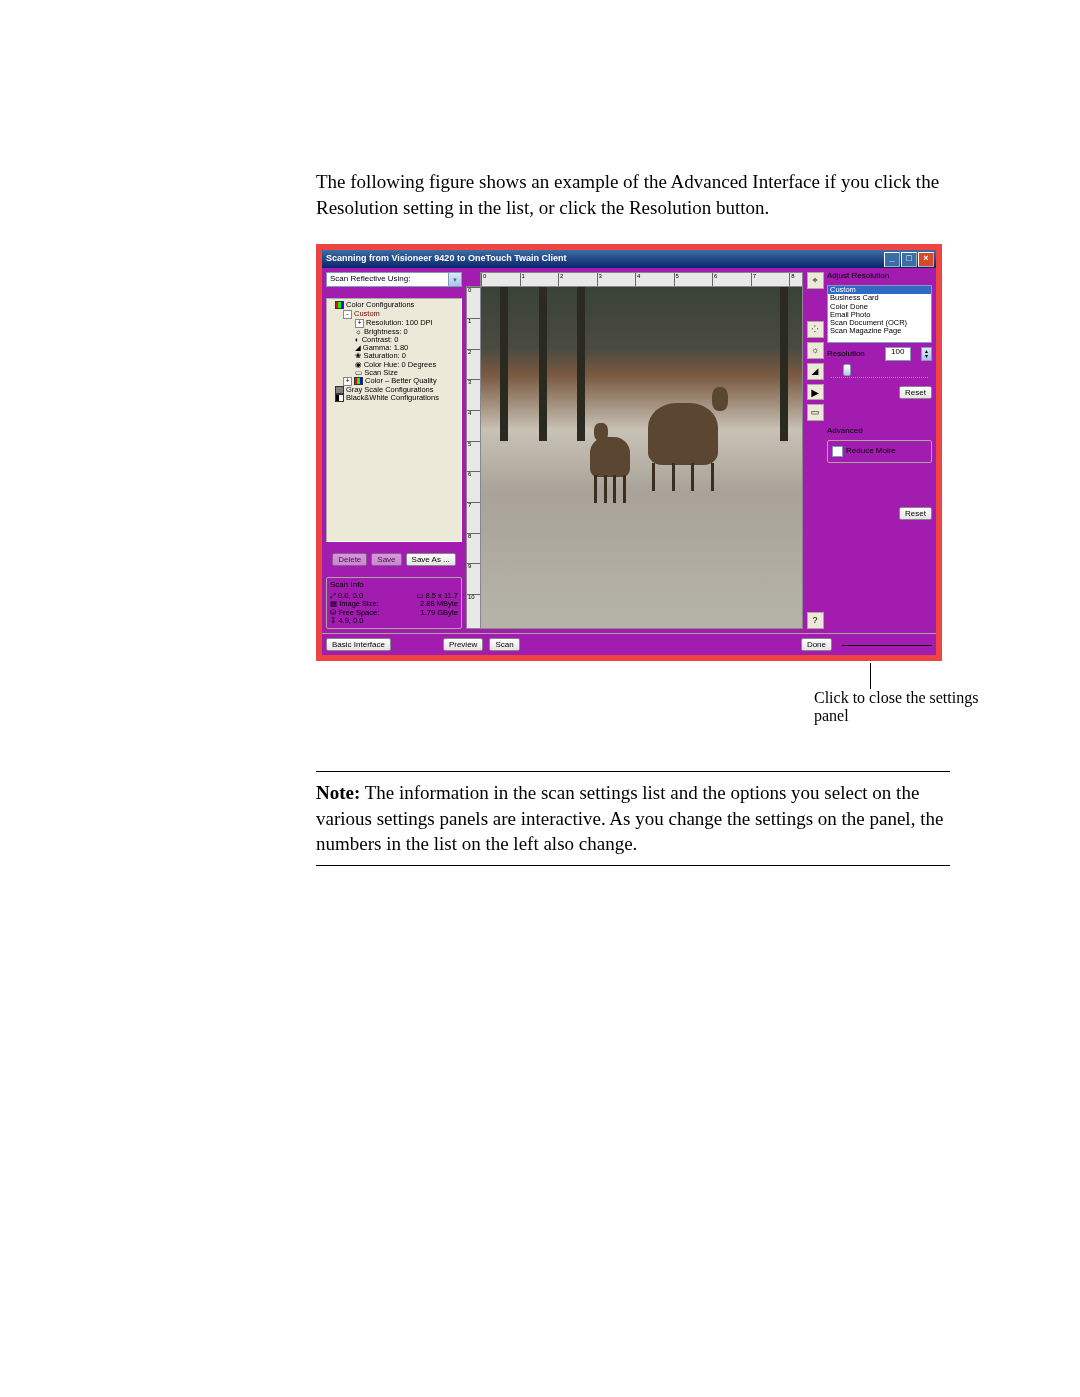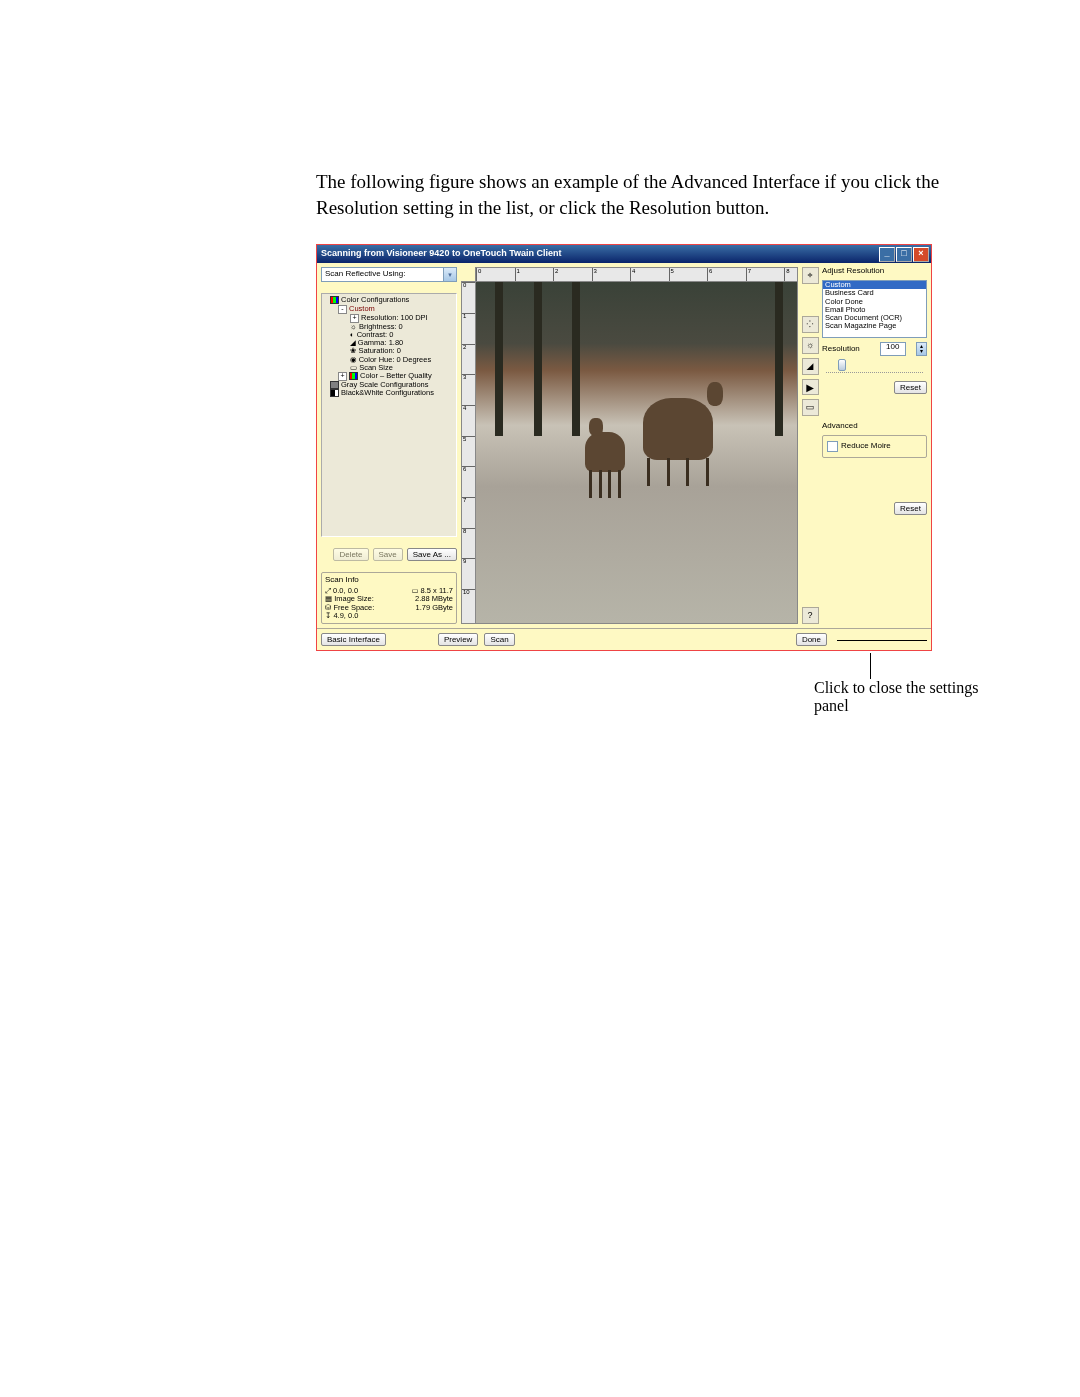--- a/index.html
+++ b/index.html
@@ -48,22 +48,22 @@
   }
   .note-label { font-weight: bold; }
 
   
   .figure-wrap {
     margin-left: 196px;
     margin-bottom: 6px;
   }
   .twain-window {
     width: 614px;
-    background: #fef9c3;
-    border: 1px solid #ef4444;
+    background: #a21caf;
+    border: 6px solid #ef4444;
     font-family: Tahoma, Arial, sans-serif;
     font-size: 8px;
     line-height: 1.1;
   }
   .titlebar {
     height: 18px;
     background: linear-gradient(#3a6ea5, #0a246a);
     color: #fff;
     display: flex;
     align-items: center;
@@ -136,21 +136,21 @@
     background:#fff;
   }
   .btn {
     border:1px solid #888;
     background: linear-gradient(#fff,#e4e4e4);
     border-radius:2px;
     padding: 1px 5px;
     font-size: 8px;
     font-family: Tahoma, Arial, sans-serif;
   }
-  .btn-row { display:flex; gap:4px; justify-content:flex-end; }
+  .btn-row { display:flex; gap:4px; justify-content:center; }
   .group {
     border: 1px solid #aca899;
     border-radius: 2px;
     padding: 3px;
   }
   .group-title {
     font-size: 8px;
     margin-bottom: 2px;
   }
   .info-row { display:flex; justify-content:space-between; font-size:7.5px; }
@@ -513,13 +513,16 @@
 
   <div class="callout-line">
     <div class="callout-v" style="left:554px;"></div>
   </div>
   <div class="callout-text">
     <div class="txt">Click to close the settings panel</div>
   </div>
 
   <div style="height:50px"></div>
 
+  <div class="note-block">
+    <span class="note-label">Note:</span><span> The information in the scan settings list and the options you select on the various settings panels are interactive. As you change the settings on the panel, the numbers in the list on the left also change.</span>
+  </div>
 </div>
 
 </body></html>

